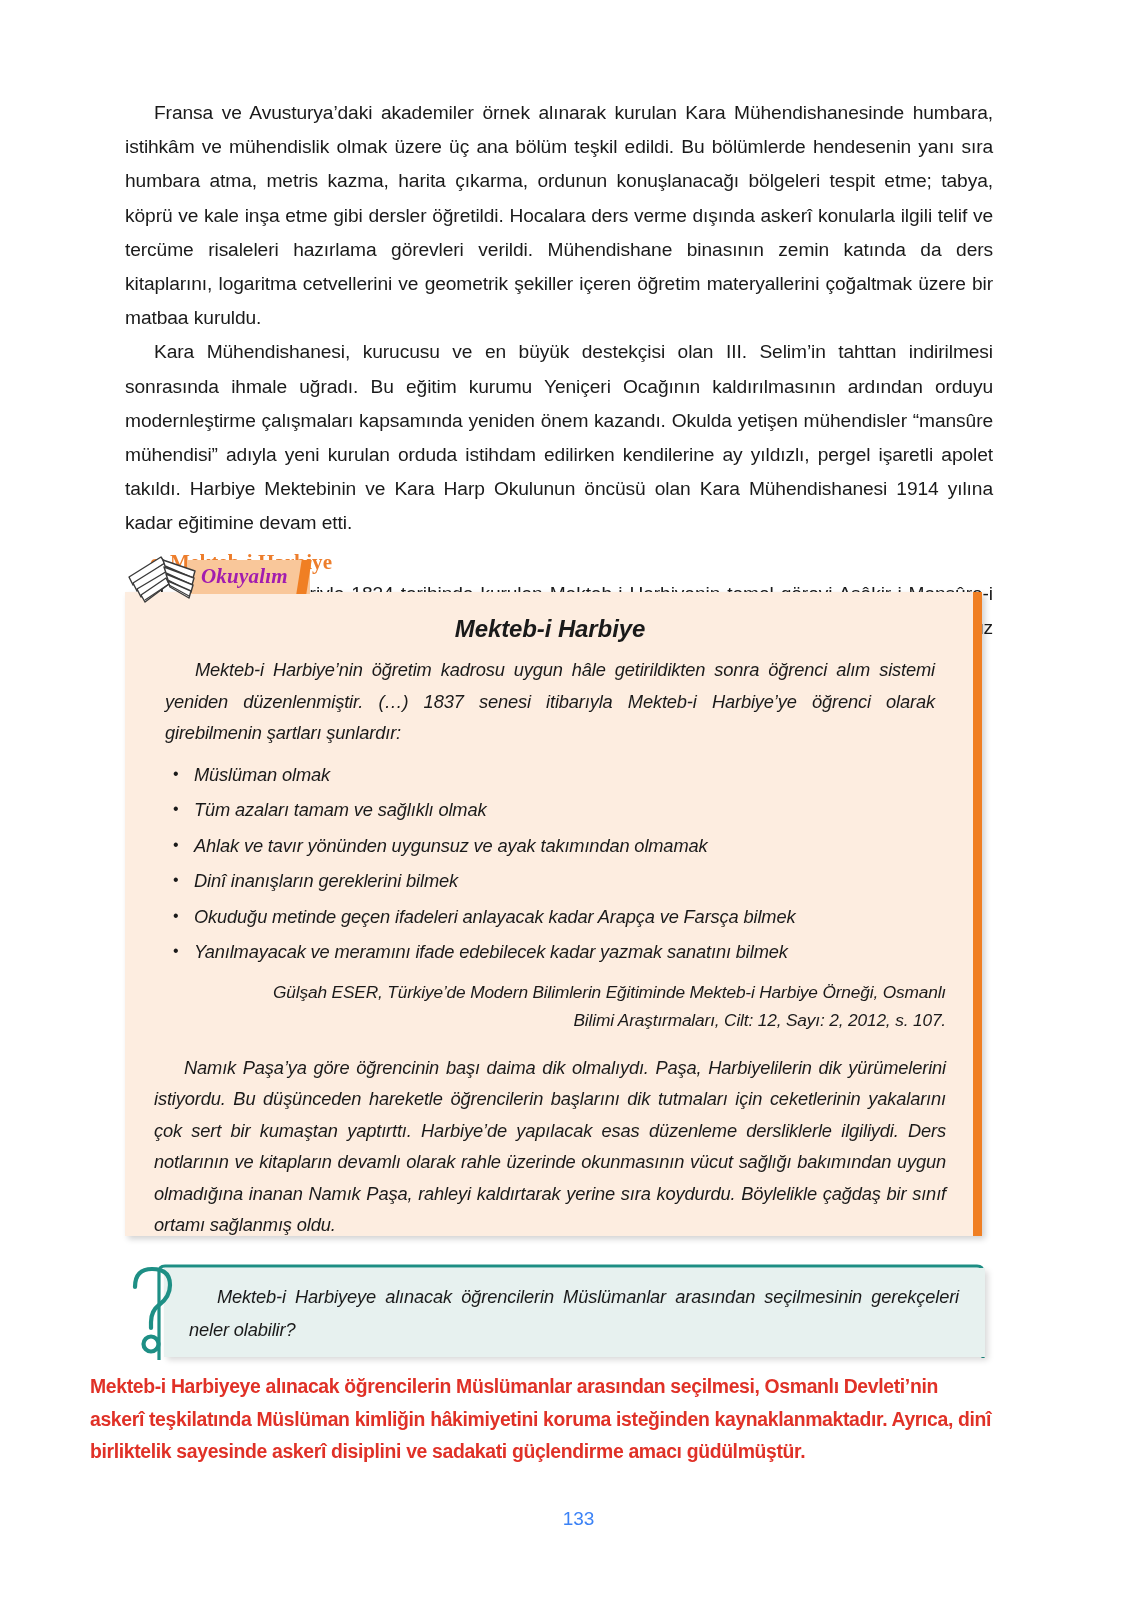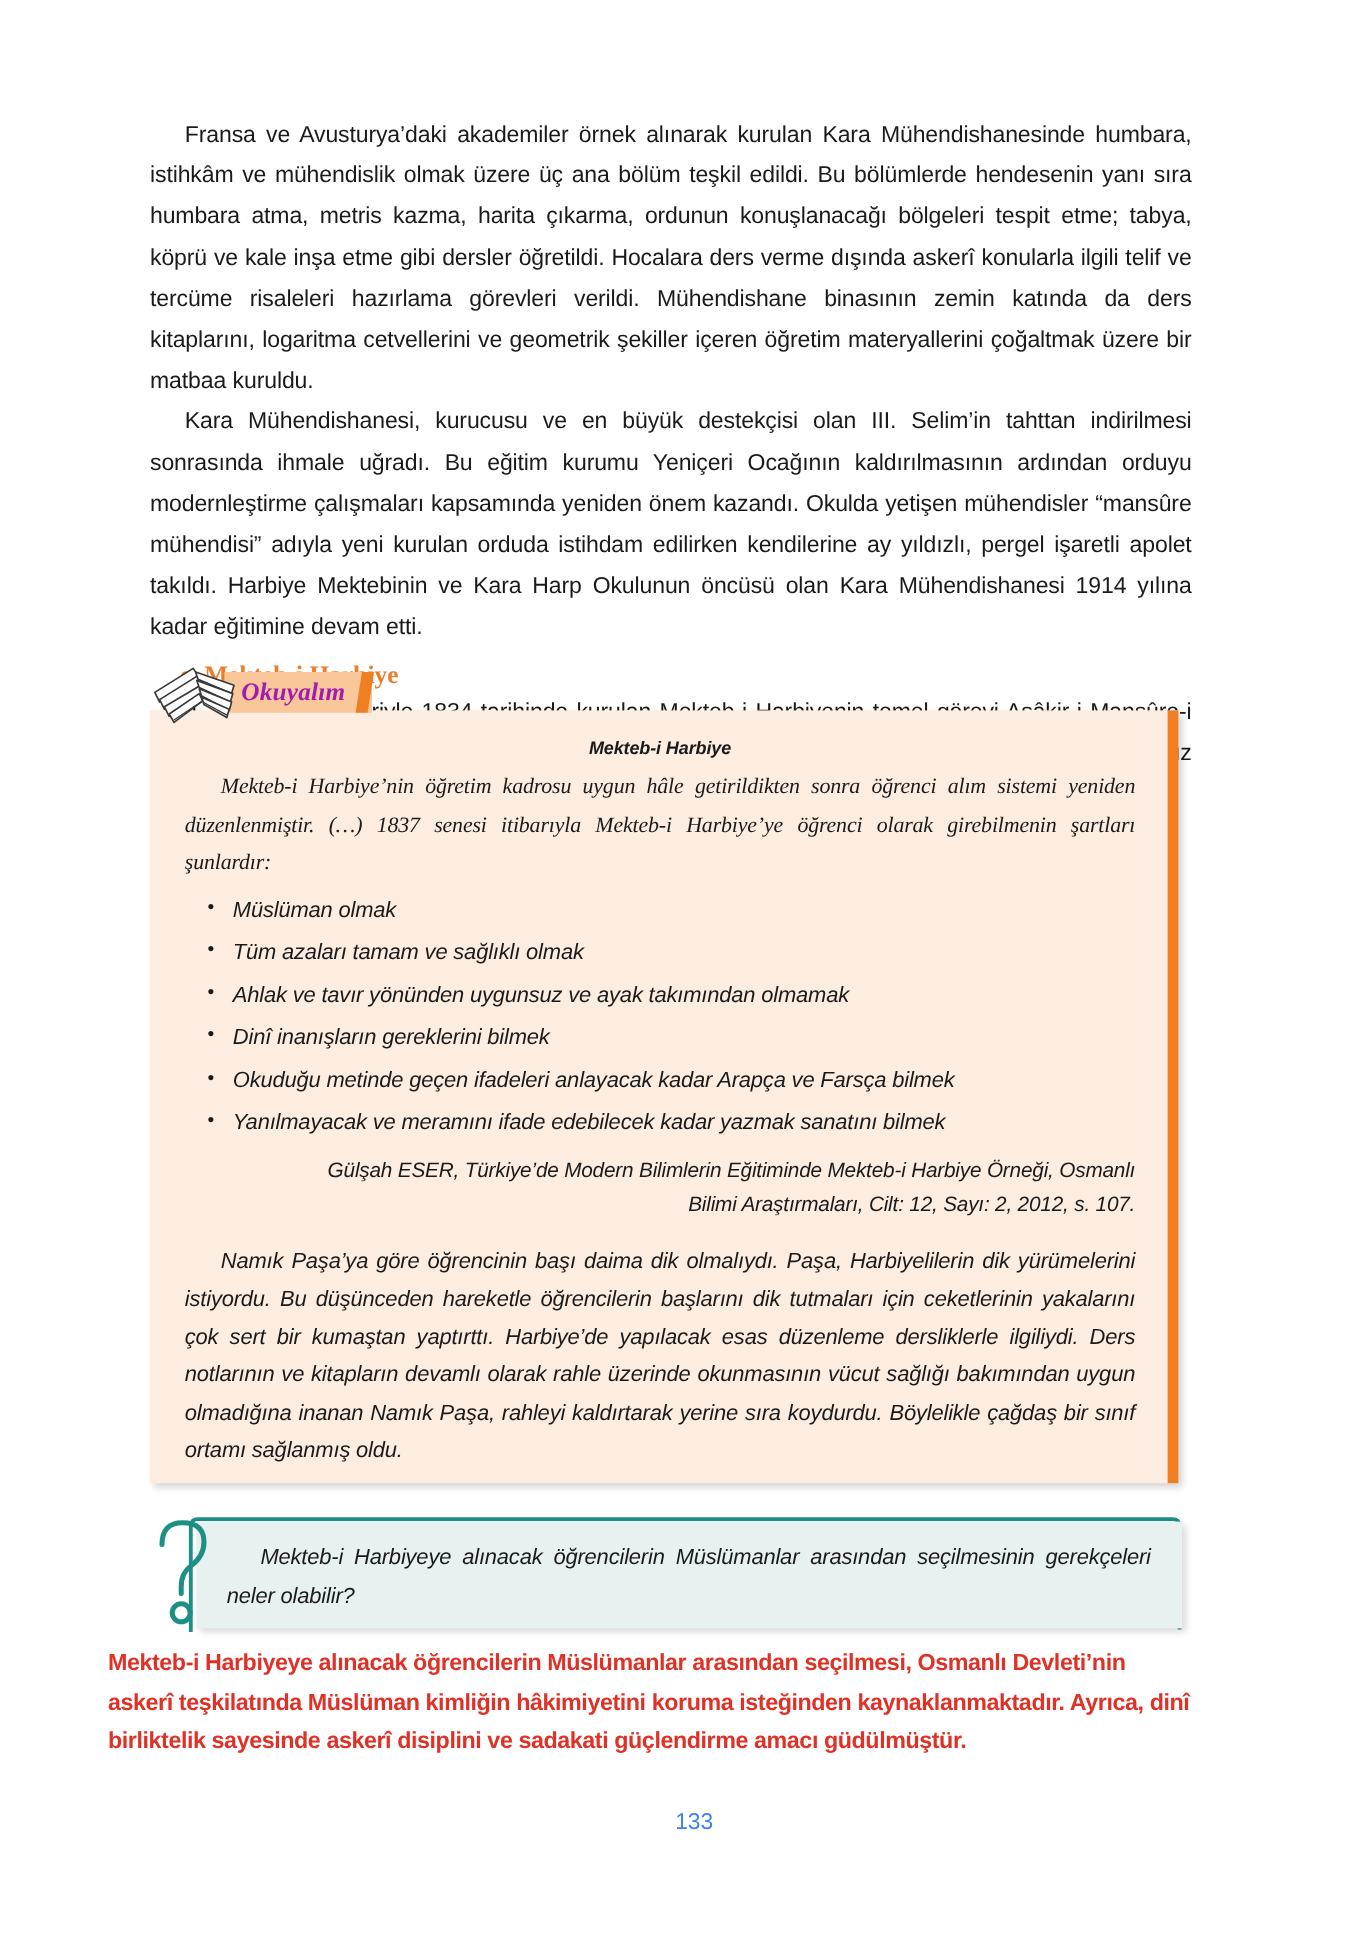--- a/index.html
+++ b/index.html
@@ -109,35 +109,34 @@
     background: #F07F23;
   }
   .rb-inner {
     position: absolute;
     left: 29px;
     top: 16px;
     width: 792px;
   }
   .rb-title {
     text-align: center;
-    font-size: 15px;
+    font-size: 24px;
     font-weight: bold;
     font-style: italic;
     margin: 7px 0 8px 0;
     letter-spacing: -0.1px;
   }
   .rb-para {
     font-size: 18.3px;
     font-style: italic;
     line-height: 31.5px;
     text-align: justify;
     text-indent: 30px;
-    margin: 0;
-    letter-spacing: -0.15px;
-    font-family: Liberation Serif, serif;
+    margin: 11px;
+    letter-spacing: -0.15px;
   }
   ul.rb-list {
     list-style: none;
     margin: 8px 0 0 0;
     padding: 0;
   }
   ul.rb-list li {
     position: relative;
     font-size: 18.3px;
     font-style: italic;

